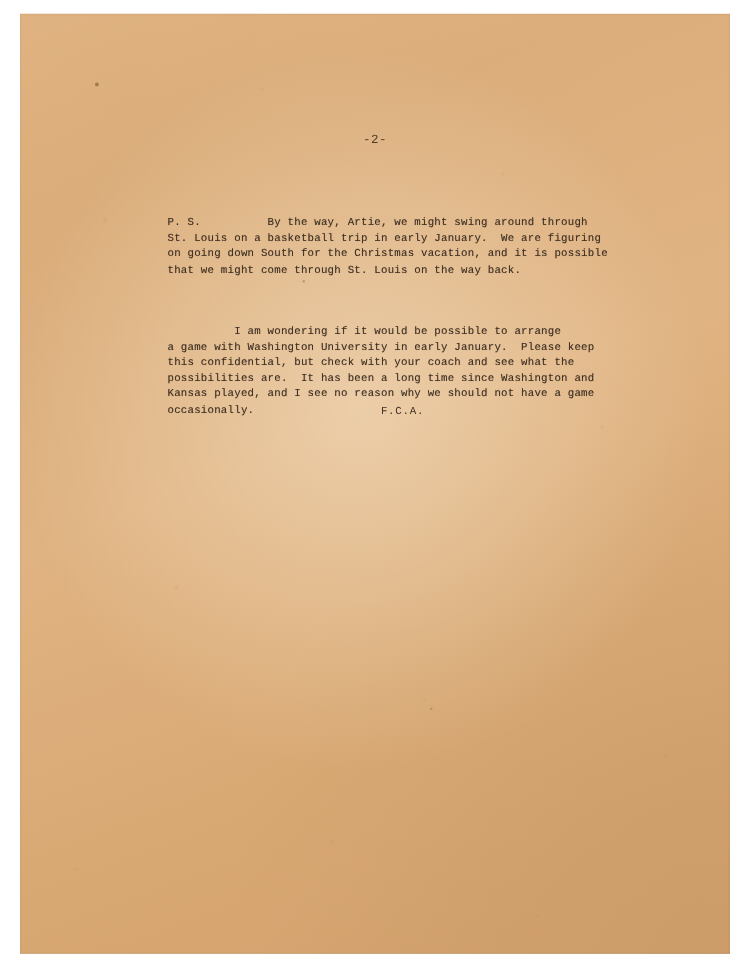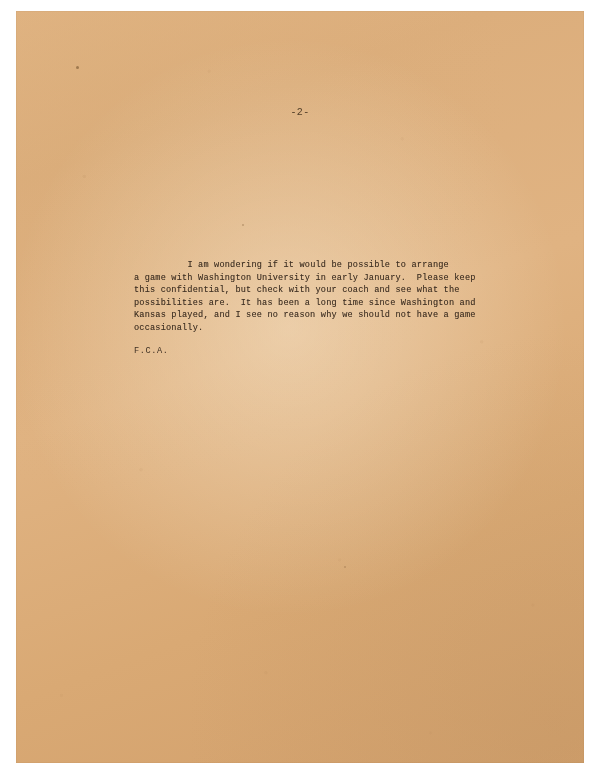--- a/index.html
+++ b/index.html
@@ -86,44 +86,48 @@
     letter-spacing: 0.18px;
     color: #32251a;
     white-space: pre-wrap;
     opacity: 0.92;
     text-shadow: 0 0 0.6px rgba(50,37,26,0.45);
   }
   #para-1 { top: 161px; }
   #para-2 { top: 248px; }
   .signoff {
     position: absolute;
-    top: 335px;
+    top: 313px;
     left: 118px;
     width: 398px;
-    text-align: left;
+    text-align: center;
     padding-right: 22px;
     font-size: 8.6px;
     letter-spacing: 0.6px;
     color: #32251a;
     opacity: 0.92;
     box-sizing: border-box;
   }
 </style>
 </head>
 <body>
 
 <div id="page">
   <div id="sheet">
     <div id="grain"></div>
     <div class="fleck" id="fleck-1"></div>
     <div class="fleck" id="fleck-2"></div>
     <div class="fleck" id="fleck-3"></div>
 
     <div id="typed">
       <div class="page-number">-2-</div>
+      <div class="body-block" id="para-1">P. S.          By the way, Artie, we might swing around through
+St. Louis on a basketball trip in early January.  We are figuring
+on going down South for the Christmas vacation, and it is possible
+that we might come through St. Louis on the way back.</div>
       <div class="body-block" id="para-2">          I am wondering if it would be possible to arrange
 a game with Washington University in early January.  Please keep
 this confidential, but check with your coach and see what the
 possibilities are.  It has been a long time since Washington and
 Kansas played, and I see no reason why we should not have a game
 occasionally.</div>
       <div class="signoff">F.C.A.</div>
     </div>
   </div>
 </div>

